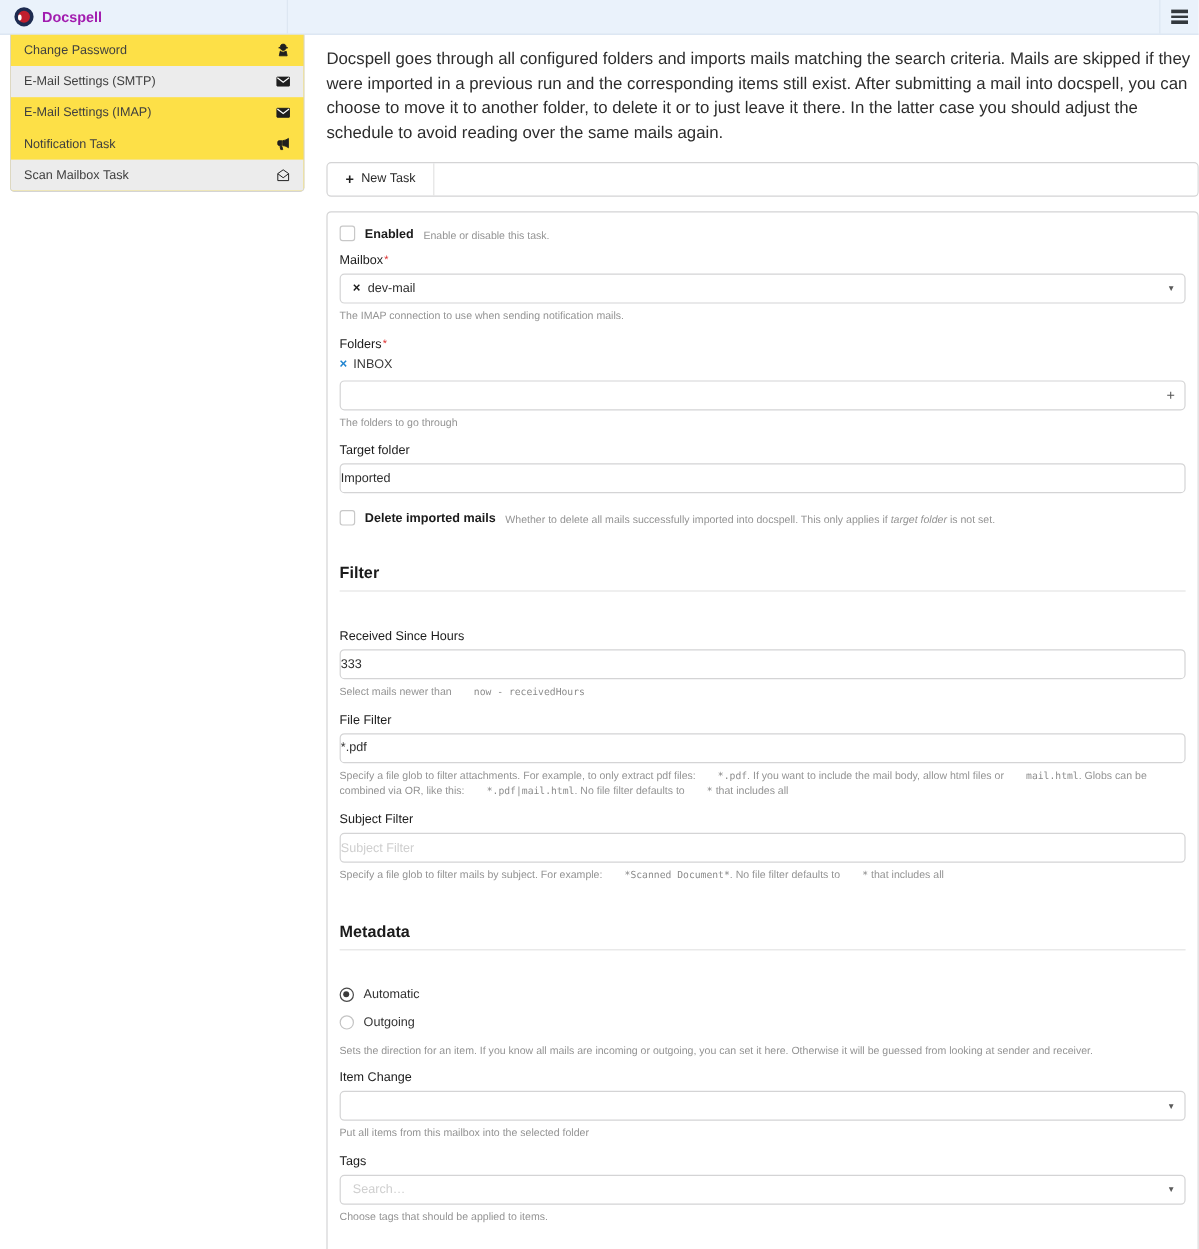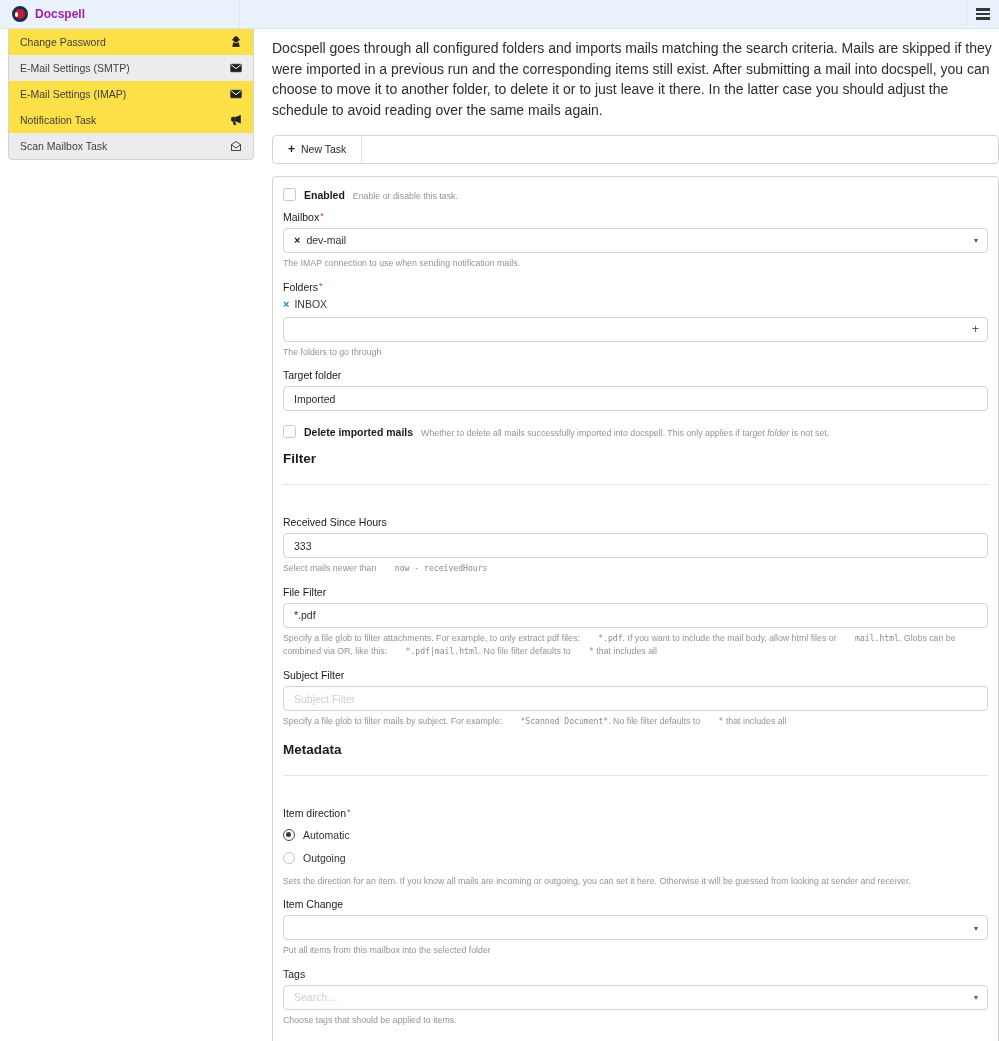--- a/index.html
+++ b/index.html
@@ -45,21 +45,21 @@
     background: #fff; padding: 11px 10px 12px 10px; }
 
   .field { margin-bottom: 10px; }
   .label { font-size: 10.5px; font-weight: normal; color: #1b1b1b; margin-bottom: 5px; }
   .req { color: #db2828; font-size: 9px; vertical-align: top; margin-left: 1px; }
   .help { font-size: 8.8px; color: #939393; margin-top: 4px; line-height: 1.55; }
   .help code, .label-help code { font-family: "DejaVu Sans Mono", monospace;
     font-size: 8.1px; color: #8b8b8b; padding-left: 16px; }
 
   .text-input { width: 100%; height: 25px; border: 1px solid #d4d4d5; border-radius: 4px;
-    padding: 0 10px; font-size: 10.5px; color: #2e2e2e;
+    padding: 0 0; font-size: 10.5px; color: #2e2e2e;
     font-family: "Liberation Sans", sans-serif; background: #fff; }
   .text-input::placeholder { color: #cfcfcf; }
   .input-wrap { position: relative; }
   .input-addon { position: absolute; right: 9px; top: 50%; transform: translateY(-50%);
     font-size: 12px; color: #555; cursor: pointer; line-height: 1; }
 
   .dropdown { position: relative; width: 100%; height: 25px; border: 1px solid #d4d4d5;
     border-radius: 4px; display: flex; align-items: center; padding: 0 10px;
     font-size: 10.5px; background: #fff; cursor: pointer; }
   .dropdown .caret { position: absolute; right: 9px; top: 50%; transform: translateY(-50%);
@@ -79,21 +79,21 @@
 
   .radio-row { display: flex; align-items: center; gap: 8px; margin-bottom: 11px; }
   .radio { width: 12px; height: 12px; border: 1px solid #c4c4c4; border-radius: 50%;
     background: #fff; flex: 0 0 auto; position: relative; cursor: pointer; }
   .radio.checked { border-color: #4a4a4a; }
   .radio.checked::after { content:""; position: absolute; inset: 2.5px;
     border-radius: 50%; background: #3a3a3a; }
   .radio-label { font-size: 10.5px; color: #333; cursor: pointer; }
 
   .section-h { font-size: 13.5px; font-weight: bold; color: #1b1b1b;
-    margin: 13px 0 0 0; padding-bottom: 18px; border-bottom: 1px solid #e4e4e4; }
+    margin: 32px 0 0 0; padding-bottom: 7px; border-bottom: 1px solid #e4e4e4; }
   .section-gap { margin-top: 31px; }
 </style>
 </head>
 <body>
 
 <div class="topbar">
   <div class="brand">
     <span class="logo"></span>
     <span class="brand-name">Docspell</span>
   </div>
@@ -211,21 +211,20 @@
 
       <div class="field">
         <div class="label">Subject Filter</div>
         <input class="text-input" placeholder="Subject Filter" style="">
         <div class="help">Specify a file glob to filter mails by subject. For example: <code>*Scanned Document*</code>. No file filter defaults to <code>*</code> that includes all</div>
       </div>
 
       <h3 class="section-h">Metadata</h3>
 
       <div class="field section-gap">
-        <div class="label" style="margin-bottom:10px"><span>Item direction</span><sup class="req">*</sup></div>
         <div class="radio-row">
           <span class="radio checked"></span>
           <span class="radio-label">Automatic</span>
         </div>
         <div class="radio-row">
           <span class="radio"></span>
           <span class="radio-label">Outgoing</span>
         </div>
         <div class="help">Sets the direction for an item. If you know all mails are incoming or outgoing, you can set it here. Otherwise it will be guessed from looking at sender and receiver.</div>
       </div>

